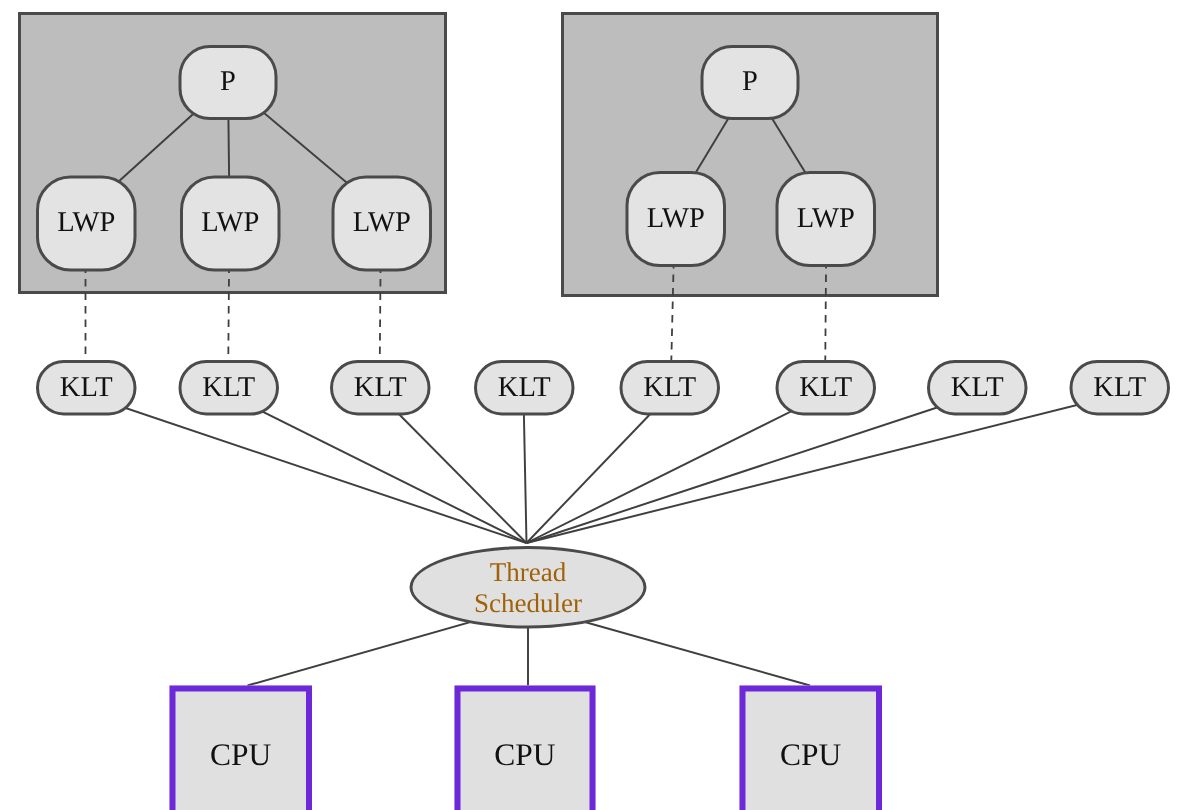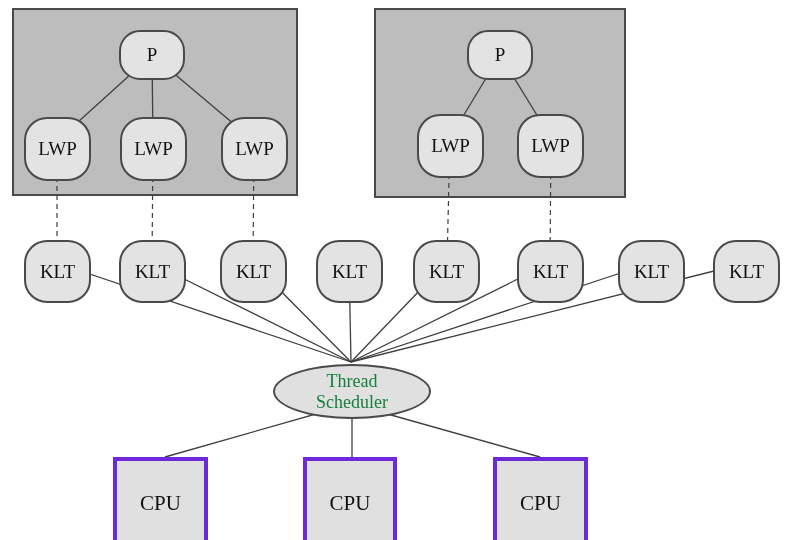--- a/index.html
+++ b/index.html
@@ -33,36 +33,36 @@
     border-radius: 23px;
     display: flex;
     align-items: center;
     justify-content: center;
     color: #111111;
     z-index: 3;
     font-size: 19px;
   }
   .p-node   { width: 66px; height: 50px; border-radius: 21px; }
   .lwp-node { width: 67px; height: 64px; }
-  .klt-node { width: 67px; height: 63px; }
+  .klt-node { width: 67px; height: 37px; }
   .scheduler-node {
     position: absolute;
     left: 273px; top: 364px;
     width: 158px; height: 55px;
     background: #e0e0e0;
     border: 2px solid #4a4a4a;
     border-radius: 50%;
     box-sizing: border-box;
     display: flex;
     flex-direction: column;
     align-items: center;
     justify-content: center;
     line-height: 1.12;
     font-size: 18px;
-    color: #15803d;
+    color: #a16207;
     z-index: 3;
   }
   .cpu-box {
     position: absolute;
     top: 457px;
     width: 95px; height: 92px;
     background: #e0e0e0;
     border: 4px solid #6d28d9;
     box-sizing: border-box;
     display: flex;

